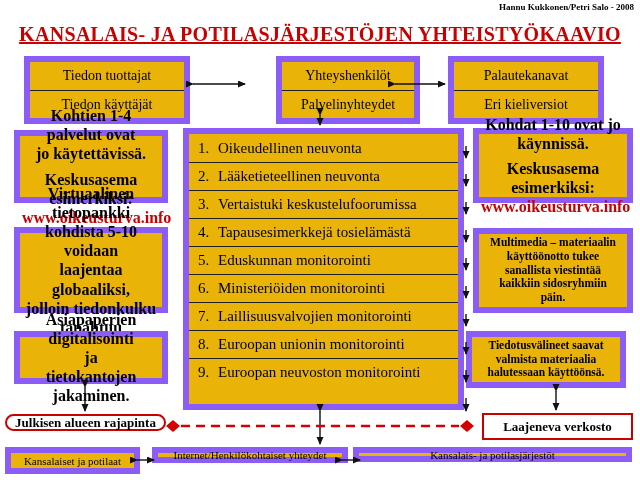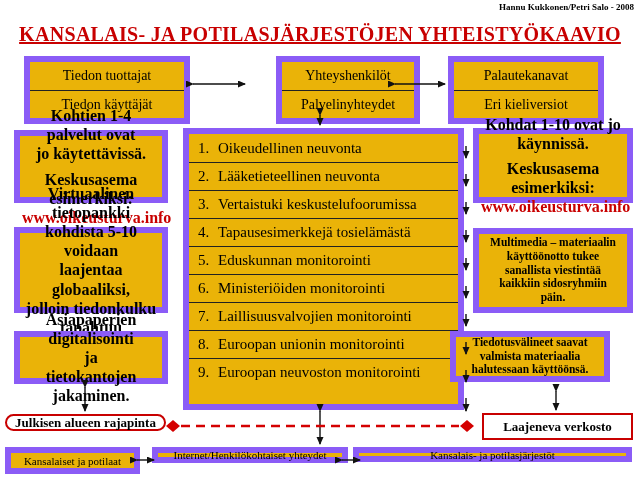--- a/index.html
+++ b/index.html
@@ -127,21 +127,21 @@
     <div class="p2">Keskusasema esimerkiksi:</div>
     <div class="redlink">www.oikeusturva.info</div>
   </div>
   <div class="box side" style="left:473px;top:228px;width:160px;height:85px;font-size:11.5px;justify-content:center;">
     <div>Multimedia – materiaalin
 käyttöönotto tukee
 sanallista viestintää
 kaikkiin sidosryhmiin
 päin.</div>
   </div>
-  <div class="box side" style="left:450px;top:331px;width:160px;height:51px;font-size:11.5px;">
+  <div class="box side" style="left:466px;top:331px;width:160px;height:57px;font-size:11.5px;">
     <div>Tiedotusvälineet saavat
 valmista materiaalia
 halutessaan käyttöönsä.</div>
   </div>
 
   <div class="redframe" style="left:5px;top:414px;width:161px;height:17px;border-radius:11px;">
     <span>Julkisen alueen rajapinta</span>
   </div>
   <div class="redframe" style="left:482px;top:413px;width:151px;height:27px;">
     <span>Laajeneva verkosto</span>

